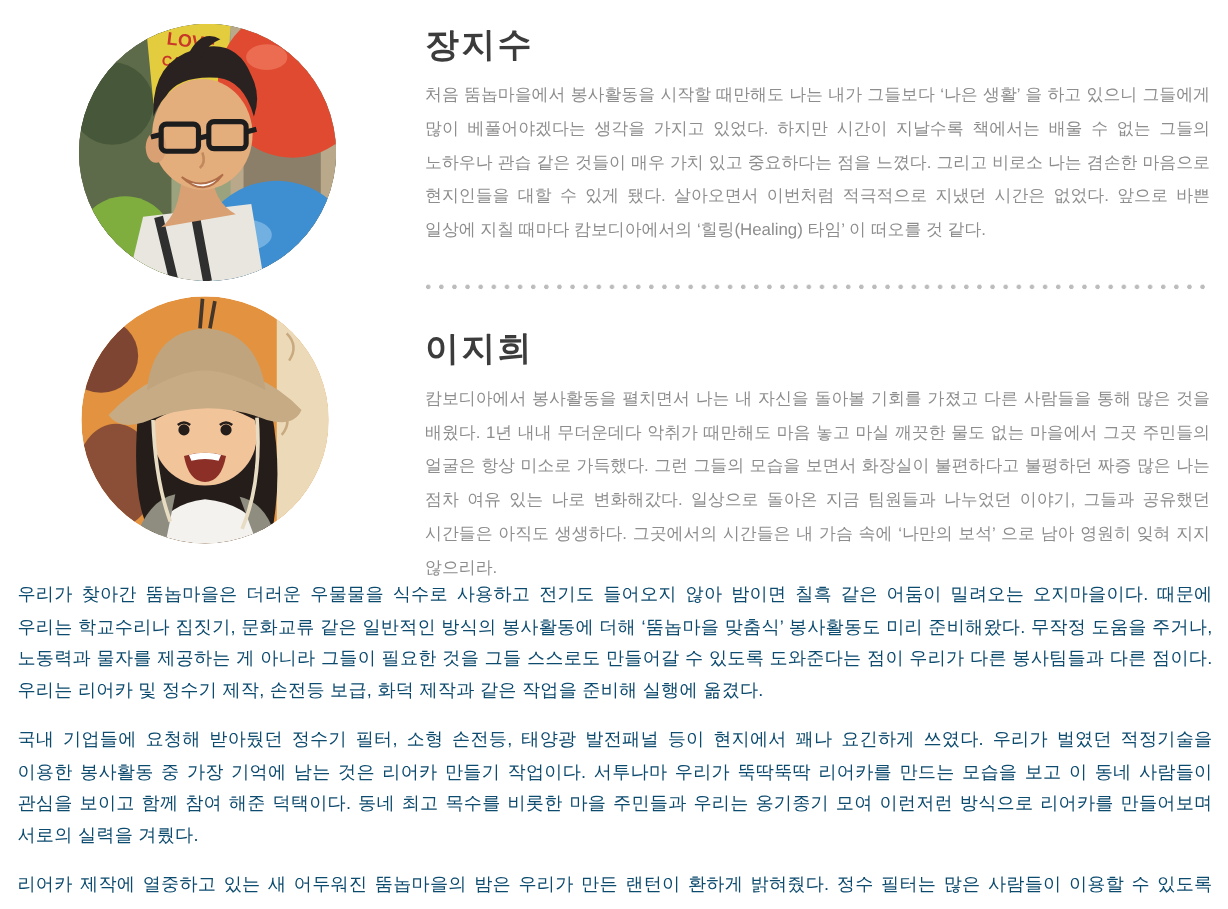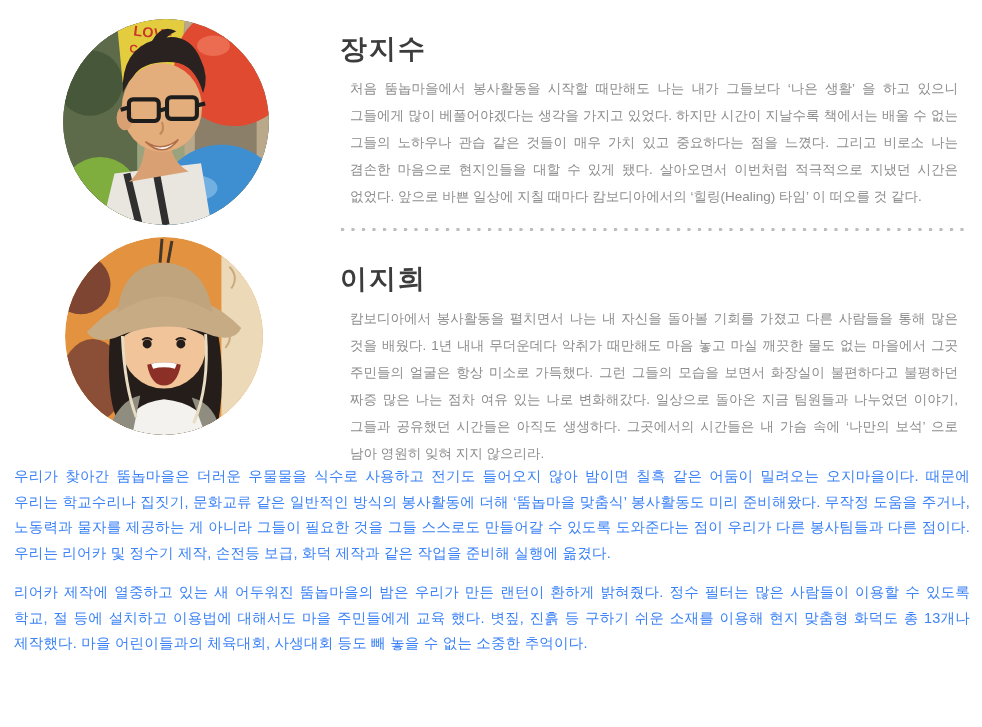--- a/index.html
+++ b/index.html
@@ -14,34 +14,34 @@
   .photo {
     position: absolute;
     border-radius: 50%;
     overflow: hidden;
   }
   .photo svg { display: block; width: 100%; height: 100%; }
   .photo-1 { left: 63px; top: 19px; width: 206px; height: 206px; }
   .photo-2 { left: 65px; top: 237px; width: 198px; height: 198px; }
 
   .textcol { position: absolute; left: 340px; width: 628px; }
-  .textcol-1 { top: 28px; }
+  .textcol-1 { top: 15px; }
   .textcol-2 { top: 258px; }
 
   .name {
     margin: 0 0 11px 0;
     font-size: 27px;
     font-weight: bold;
     color: #3c3c3c;
     letter-spacing: 2px;
     transform: rotate(-0.6deg);
     font-family: "DejaVu Sans", sans-serif;
   }
   .story {
-    margin: 10px;
+    margin: 0;
     font-size: 13.5px;
     line-height: 27px;
     color: #8d8d8d;
     text-align: justify;
     word-break: keep-all;
   }
 
   .dotted-sep {
     position: absolute;
     left: 340px;
@@ -51,21 +51,21 @@
     background-image: radial-gradient(circle at 2.5px 2.5px, #bcbcbc 1.7px, transparent 1.9px);
     background-size: 10.5px 5px;
     background-repeat: repeat-x;
   }
 
   .body-text { position: absolute; left: 14px; top: 464px; width: 956px; }
   .body-text p {
     margin: 0 0 14px 0;
     font-size: 14.5px;
     line-height: 25.5px;
-    color: #3b82f6;
+    color: #0c4a6e;
     text-align: justify;
     letter-spacing: 0.2px;
     word-break: keep-all;
   }
 </style>
 </head>
 <body>
 
 <div class="page">
 
@@ -155,16 +155,17 @@
 
     <div class="textcol textcol-2">
       <h2 class="name">이지희</h2>
       <p class="story">캄보디아에서 봉사활동을 펼치면서 나는 내 자신을 돌아볼 기회를 가졌고 다른 사람들을 통해 많은 것을 배웠다. 1년 내내 무더운데다 악취가 때만해도 마음 놓고 마실 깨끗한 물도 없는 마을에서 그곳 주민들의 얼굴은 항상 미소로 가득했다. 그런 그들의 모습을 보면서 화장실이 불편하다고 불평하던 짜증 많은 나는 점차 여유 있는 나로 변화해갔다. 일상으로 돌아온 지금 팀원들과 나누었던 이야기, 그들과 공유했던 시간들은 아직도 생생하다. 그곳에서의 시간들은 내 가슴 속에 ‘나만의 보석’ 으로 남아 영원히 잊혀 지지 않으리라.</p>
     </div>
 
   </section>
 
   <section class="body-text">
     <p>우리가 찾아간 뚬놉마을은 더러운 우물물을 식수로 사용하고 전기도 들어오지 않아 밤이면 칠흑 같은 어둠이 밀려오는 오지마을이다. 때문에 우리는 학교수리나 집짓기, 문화교류 같은 일반적인 방식의 봉사활동에 더해 ‘뚬놉마을 맞춤식’ 봉사활동도 미리 준비해왔다. 무작정 도움을 주거나, 노동력과 물자를 제공하는 게 아니라 그들이 필요한 것을 그들 스스로도 만들어갈 수 있도록 도와준다는 점이 우리가 다른 봉사팀들과 다른 점이다. 우리는 리어카 및 정수기 제작, 손전등 보급, 화덕 제작과 같은 작업을 준비해 실행에 옮겼다.</p>
+    <p>국내 기업들에 요청해 받아뒀던 정수기 필터, 소형 손전등, 태양광 발전패널 등이 현지에서 꽤나 요긴하게 쓰였다. 우리가 벌였던 적정기술을 이용한 봉사활동 중 가장 기억에 남는 것은 리어카 만들기 작업이다. 서투나마 우리가 뚝딱뚝딱 리어카를 만드는 모습을 보고 이 동네 사람들이 관심을 보이고 함께 참여 해준 덕택이다. 동네 최고 목수를 비롯한 마을 주민들과 우리는 옹기종기 모여 이런저런 방식으로 리어카를 만들어보며 서로의 실력을 겨뤘다.</p>
     <p>리어카 제작에 열중하고 있는 새 어두워진 뚬놉마을의 밤은 우리가 만든 랜턴이 환하게 밝혀줬다. 정수 필터는 많은 사람들이 이용할 수 있도록 학교, 절 등에 설치하고 이용법에 대해서도 마을 주민들에게 교육 했다. 볏짚, 진흙 등 구하기 쉬운 소재를 이용해 현지 맞춤형 화덕도 총 13개나 제작했다. 마을 어린이들과의 체육대회, 사생대회 등도 빼 놓을 수 없는 소중한 추억이다.</p>
   </section>
 
 </div>
 
 </body></html>

